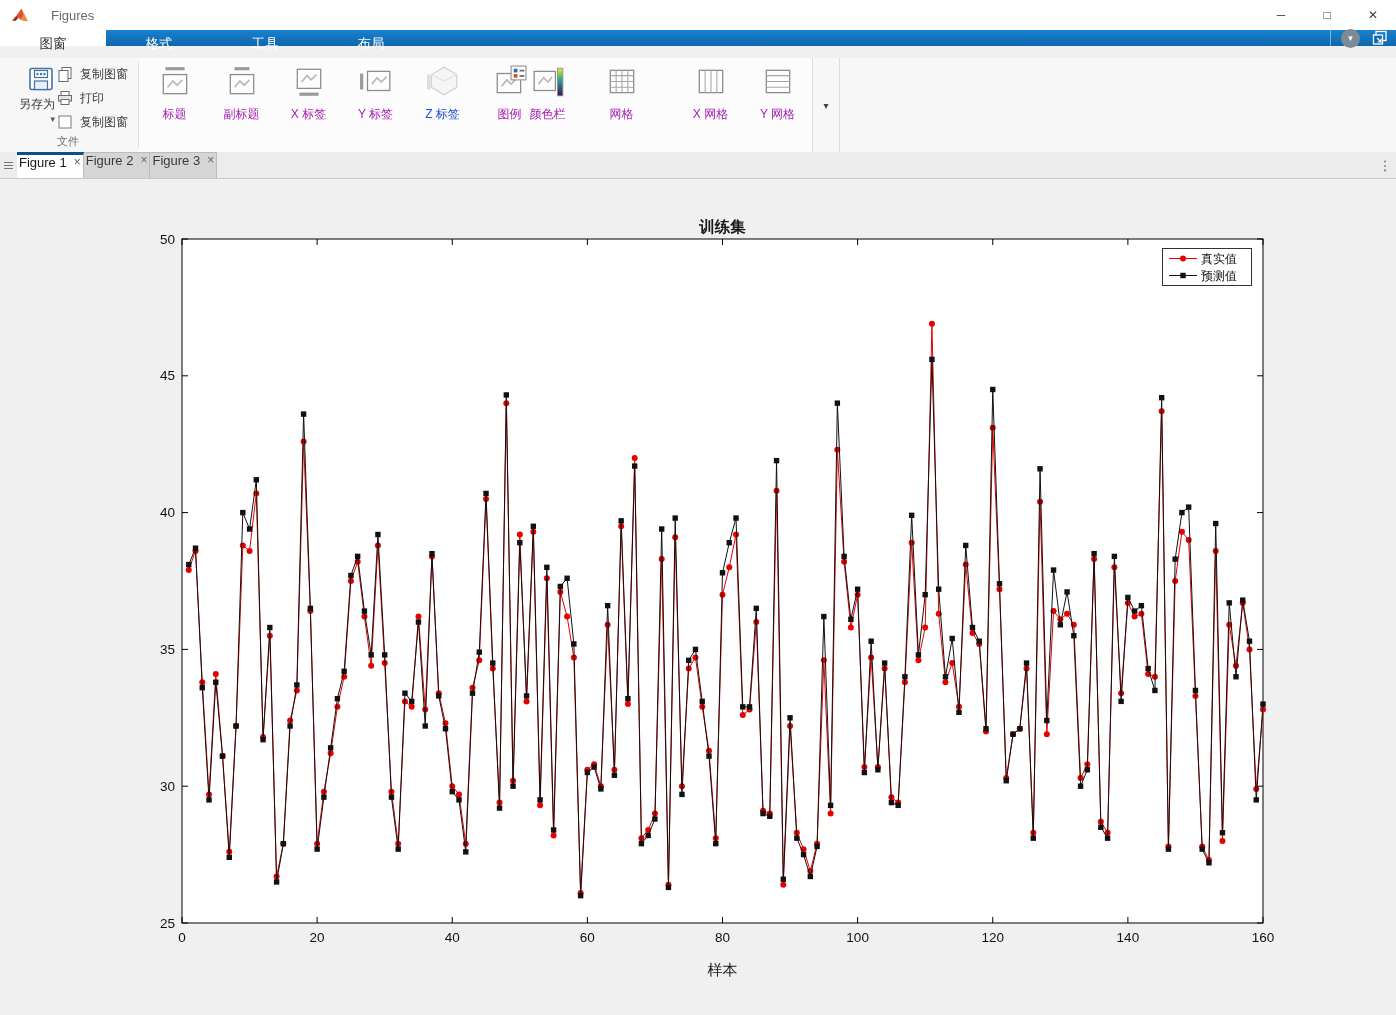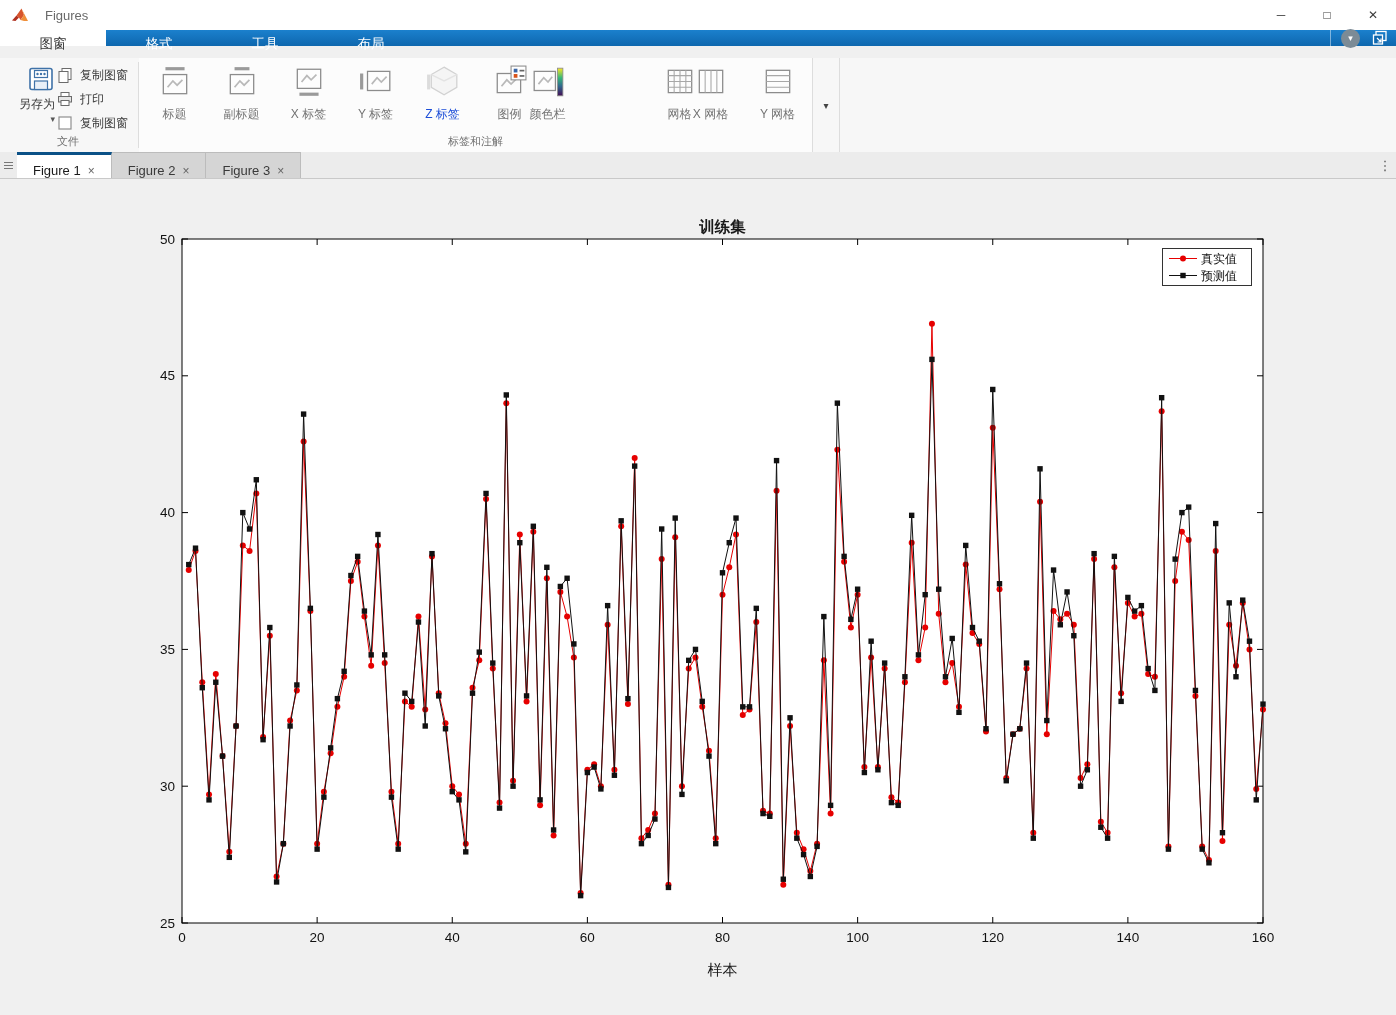--- a/index.html
+++ b/index.html
@@ -1,48 +1,48 @@
 <!DOCTYPE html>
 <html><head>
 <meta charset="utf-8">
 <style>
   html,body{margin:0;padding:0}
   body{width:1396px;height:1015px;position:relative;overflow:hidden;
        font-family:"Liberation Sans",sans-serif;background:#f0f0f0;-webkit-font-smoothing:antialiased}
   
   .titlebar{position:absolute;top:0;left:0;right:0;height:30px;background:#fff;display:flex;align-items:center;border-bottom:1px solid #e8e8e8}
   .logo{margin-left:11px;width:18px;height:18px}
-  .apptitle{margin-left:16px;font-size:13px;color:#6a6a6a}
+  .apptitle{margin-left:22px;font-size:13px;color:#6a6a6a}
   .winbtns{margin-left:auto;display:flex;height:30px}
   .winbtn{width:46px;display:flex;align-items:center;justify-content:center;font-size:12px;color:#3c3c3c;cursor:default}
   
   .tabrow{position:absolute;top:30px;left:0;right:0;height:16px;background:linear-gradient(#1b80cd,#0e67ae);display:flex;align-items:stretch}
   .rtab{width:106px;line-height:28px;text-align:center;font-size:13.5px;color:#fff}
   .rtab.active{background:#fff;color:#333}
   .tabfill{flex:1}
   .tabricons{display:flex;align-items:center;padding-right:8px}
   .vsep{width:1px;height:18px;background:rgba(255,255,255,.45);margin:0 10px}
   .circlebtn{width:19px;height:19px;border-radius:50%;background:#7c8b96;color:#fff;font-size:9px;display:flex;align-items:center;justify-content:center;margin-right:12px}
   
   .toolbar{position:absolute;top:58px;left:0;right:0;height:94px;background:#f7f7f7;border-bottom:1px solid #cfcfcf}
   .saveas{position:absolute;left:3px;top:8px;width:52px;text-align:right;font-size:12px;color:#3c3c3c}
   .saveas .glyph{margin-top:1px;font-size:9px;color:#555}
-  .trow{position:absolute;left:57px;height:18px;display:flex;align-items:center;font-size:12px;color:#3c3c3c;white-space:nowrap}
+  .trow{position:absolute;left:57px;height:18px;display:flex;font-size:12px;color:#3c3c3c;white-space:nowrap}
   .trow svg{margin-right:7px}
   .grplabel{position:absolute;bottom:3px;font-size:11px;color:#707070;text-align:center}
   .fgsep{position:absolute;left:138px;top:4px;bottom:4px;width:1px;background:#ddd}
   .agroup{position:absolute;left:139px;top:0;bottom:0;width:673px;background:#fcfcfc;border-right:1px solid #ddd}
   .acell{position:absolute;top:7px;width:67px;text-align:center}
-  .acell .alabel{display:block;margin-top:3px;font-size:12px;color:#737373}
+  .acell .alabel{display:block;margin-top:3px;font-size:12px;color:#a21caf}
   .acell.disabled .alabel{color:#1d4ed8}
   .morecol{position:absolute;left:813px;top:0;bottom:0;width:26px;border-right:1px solid #ddd;display:flex;align-items:center;justify-content:center;font-size:10px;color:#444}
   
   .figtabs{position:absolute;top:152px;left:0;right:0;height:26px;background:#ececec;border-bottom:1px solid #c9c9c9;display:flex;align-items:stretch}
   .burger{width:17px;display:flex;align-items:center;justify-content:center}
-  .ftab{display:flex;align-items:flex-end;padding:0 16px;font-size:13px;color:#3a3a3a;background:#d5d5d5;border-right:1px solid #bcbcbc;border-top:1px solid #bcbcbc}
+  .ftab{display:flex;align-items:flex-start;padding:0 2px;font-size:13px;color:#3a3a3a;background:#d5d5d5;border-right:1px solid #bcbcbc;border-top:1px solid #bcbcbc}
   .ftab .x{margin-left:7px;font-size:12px;color:#666}
   .ftab.active{background:#fff;border-top:3px solid #0b5187;color:#1a1a1a}
   .ftabfill{flex:1}
   .kebab{width:22px;display:flex;align-items:center;justify-content:center;color:#555;font-size:13px}
   
   .content{position:absolute;top:179px;left:0;right:0;bottom:0;background:#f0f0f0}
   svg text{font-family:"Liberation Sans",sans-serif}
   
   .ib{fill:#fdfdfd;stroke:#8c8c8c;stroke-width:1.2}
   .iz{fill:none;stroke:#b9b9b9;stroke-width:1.6}
@@ -185,21 +185,21 @@
         <stop offset="0.65" stop-color="#31688e"></stop>
             <stop offset="1" stop-color="#440d54"></stop>
       </linearGradient>
         </defs>
       <rect class="ib" x="3" y="6" width="20" height="18"></rect>
         <polyline class="iz" points="7,18 12,12 16,16 20,11"></polyline>
       <rect x="25" y="3" width="5" height="26" fill="url(#cbg)" stroke="#8c8c8c" stroke-width="0.8"></rect>
     </svg>
     <span class="alabel">颜色栏</span>
   </div>
-  <div class="acell" style="left:646px">
+  <div class="acell" style="left:588px">
     <svg width="34" height="34" viewBox="0 0 32 32">
         <rect class="ib" x="5" y="5" width="22" height="21"></rect>
       <path class="gline" d="M10.5,5 V26 M16,5 V26 M21.5,5 V26 M5,10 H27 M5,15.5 H27 M5,21 H27"></path>
       </svg>
     <span class="alabel">网格</span>
   </div>
   <div class="acell" style="left:677px">
     <svg width="34" height="34" viewBox="0 0 32 32">
         <rect class="ib" x="5" y="5" width="22" height="21"></rect>
       <path class="gline" d="M10.5,5 V26 M16,5 V26 M21.5,5 V26"></path>
@@ -207,21 +207,20 @@
     <span class="alabel">X 网格</span>
   </div>
   <div class="acell" style="left:744px">
     <svg width="34" height="34" viewBox="0 0 32 32">
         <rect class="ib" x="5" y="5" width="22" height="21"></rect>
       <path class="gline" d="M5,10 H27 M5,15.5 H27 M5,21 H27"></path>
       </svg>
     <span class="alabel">Y 网格</span>
   </div>
 
-  <div class="grplabel" style="left:139px;width:673px">标签和注解</div>
   <div class="morecol">▾</div>
 </div>
 
 <div class="figtabs">
   <div class="burger">
     <svg width="9" height="9" viewBox="0 0 9 9">
         <path d="M0,1.5 H9 M0,4.5 H9 M0,7.5 H9" stroke="#777" stroke-width="1"></path>
       </svg>
   </div>
   <div class="ftab active">

